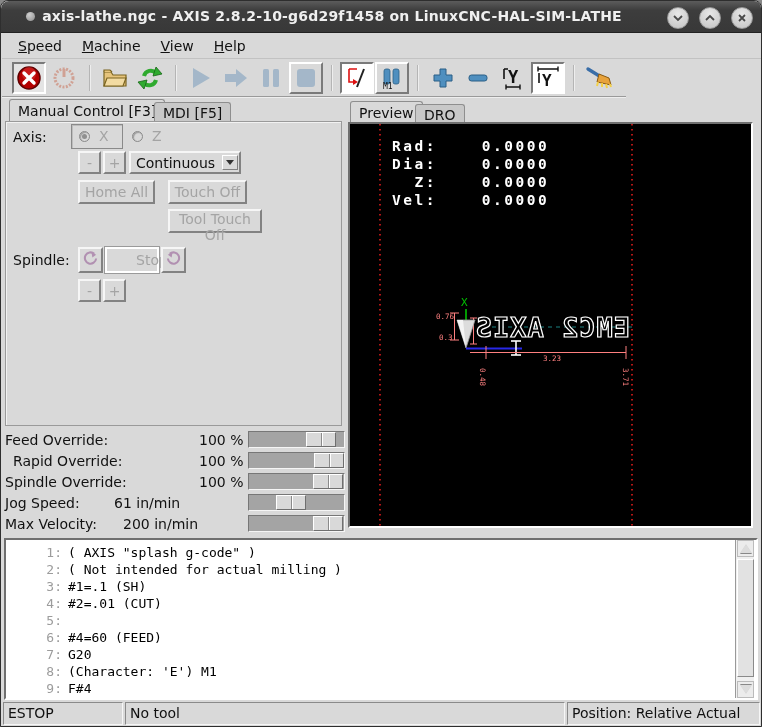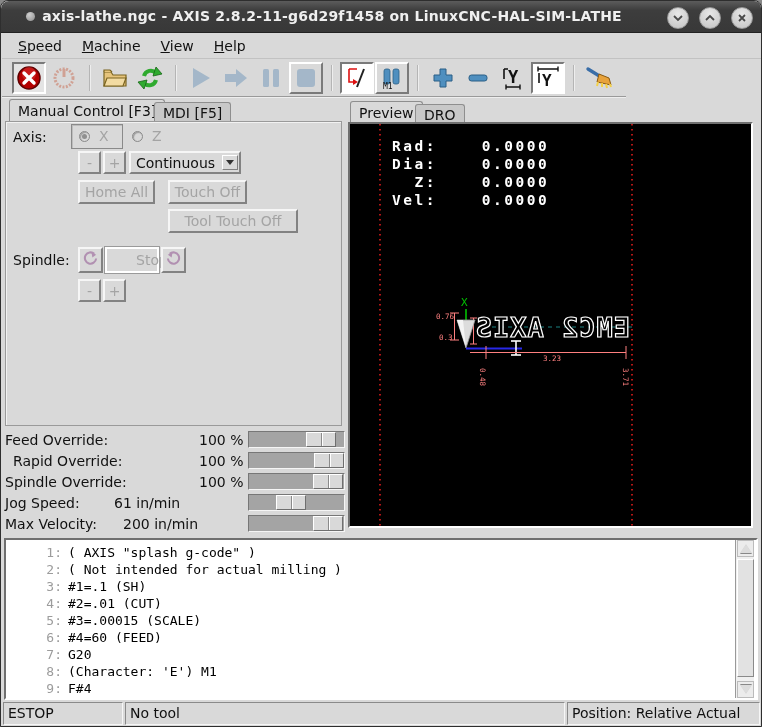--- a/index.html
+++ b/index.html
@@ -112,21 +112,21 @@
 
   svg text{ font-family:"DejaVu Sans Mono","Liberation Mono",monospace; }
 </style>
 </head>
 <body>
 
 <div class="window">
 
   <div class="titlebar">
     <div class="title-dot"></div>
-    <div class="title-text">axis-lathe.ngc - AXIS 2.8.2-11-g6d29f1458 on LinuxCNC-HAL-SIM-LATHE</div>
+    <div class="title-text">axis-lathe.ngc - AXIS 2.8.2-10-g6d29f1458 on LinuxCNC-HAL-SIM-LATHE</div>
     <div class="win-btn" style="left:666px;">
       <svg width="12" height="8">
           <polyline points="2,2 6,6 10,2"></polyline>
         </svg>
     </div>
     <div class="win-btn" style="left:698px;">
       <svg width="12" height="8">
           <polyline points="2,6 6,2 10,6"></polyline>
         </svg>
     </div>
@@ -263,21 +263,21 @@
 
   <button class="btn" style="left:77px; top:150px; width:23px; height:23px;">-</button>
   <button class="btn" style="left:102px; top:150px; width:23px; height:23px;">+</button>
   <div class="combo" style="left:128px; top:150px; width:112px; height:23px;">
     <span>Continuous</span>
     <span class="arrowbox"></span>
   </div>
 
   <button class="btn" style="left:77px; top:179px; width:77px; height:24px;">Home All</button>
   <button class="btn" style="left:167px; top:179px; width:79px; height:24px;">Touch Off</button>
-  <button class="btn" style="left:167px; top:208px; width:130px; height:24px;">Tool Touch Off</button>
+  <button class="btn" style="left:167px; top:208px; width:94px; height:24px;">Tool Touch Off</button>
 
   <span class="lbl" style="left:12px; top:251px;">Spindle:</span>
   <button class="btn" style="left:77px; top:246px; width:25px; height:26px;">
     <svg class="dis" width="15" height="15" viewBox="0 0 16 16">
       <path d="M12,3 A6,6 0 1 0 14,8" fill="none" stroke="#a050a0" stroke-width="2.2"></path>
       <polygon points="9,1 14,4 10,7" fill="#a050a0"></polygon>
     </svg>
   </button>
   <button class="btn" style="left:104px; top:246px; width:54px; height:26px; border:2px solid #fff; outline:1px solid #9a9a9a;padding-left:29px;">Stop</button>
   <button class="btn" style="left:160px; top:246px; width:25px; height:26px;">
@@ -394,21 +394,20 @@
     <div class="gline">
         <span class="gnum">3:</span>
         <span class="gtxt">#1=.1 (SH)</span>
       </div>
     <div class="gline">
         <span class="gnum">4:</span>
         <span class="gtxt">#2=.01 (CUT)</span>
       </div>
     <div class="gline">
         <span class="gnum">5:</span>
-        <span class="gtxt">#3=.00015 (SCALE)</span>
       </div>
     <div class="gline">
         <span class="gnum">6:</span>
         <span class="gtxt">#4=60 (FEED)</span>
       </div>
     <div class="gline">
         <span class="gnum">7:</span>
         <span class="gtxt">G20</span>
       </div>
     <div class="gline">

